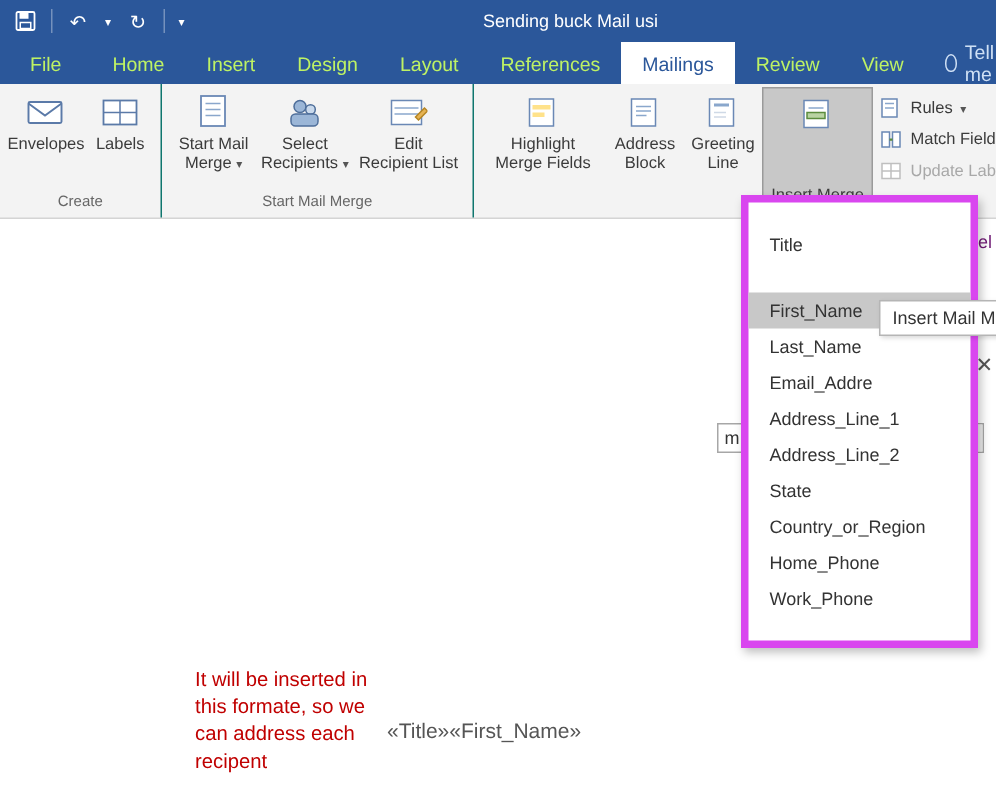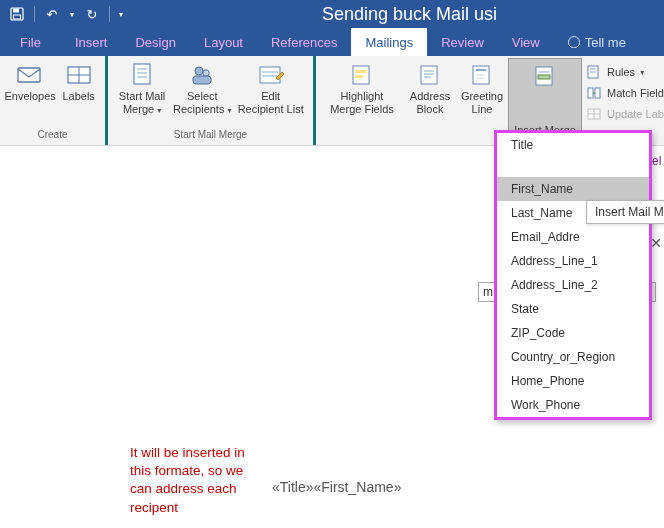--- a/index.html
+++ b/index.html
@@ -3,70 +3,70 @@
 <meta charset="utf-8">
 <style>
   * { box-sizing: border-box; font-family: "Segoe UI", Arial, sans-serif; }
   body { margin: 0; width: 664px; height: 528px; overflow: hidden; background: #fff; position: relative; }
 
   
   .titlebar { height: 28px; background: #2b579a; color: #fff; display: flex; align-items: center; font-size: 12px; position: relative; }
   .qat { display: flex; align-items: center; gap: 4px; padding-left: 6px; }
   .qat-btn { width: 22px; height: 22px; display: flex; align-items: center; justify-content: center; color: #fff; font-size: 13px; }
   .qat-sep { width: 0; height: 16px; border-left: 1px solid rgba(255,255,255,.35); margin: 0 2px; }
-  .win-title { position: absolute; left: 50%; transform: translateX(-10px); white-space: nowrap; font-size: 18px; }
+  .win-title { position: absolute; left: 50%; transform: translateX(-10px); white-space: nowrap; font-size: 12px; }
 
   
   .tabs { height: 28px; background: #2b579a; display: flex; align-items: stretch; padding-left: 14px; gap: 0; }
-  .tab { color: #f0abfc; font-size: 13px; padding: 0 14px; display: flex; align-items: center; cursor: pointer; }
+  .tab { color: #bef264; font-size: 13px; padding: 0 14px; display: flex; align-items: center; cursor: pointer; }
   .tab.file { padding-left: 6px; padding-right: 20px; }
   .tab.active { background: #fff; color: #2b579a; }
   .tellme { display: flex; align-items: center; gap: 5px; padding-left: 14px; color: #cfe0f5; font-size: 13px; }
   .bulb { width: 12px; height: 12px; border: 1.5px solid #cfe0f5; border-radius: 50% 50% 45% 45%; position: relative; }
 
   
   .ribbon { height: 90px; background: #f3f3f3; border-bottom: 1px solid #d4d4d4; display: flex; position: relative; }
-  .group { display: flex; flex-direction: column; border-right: 3px solid #0f766e; padding: 2px 4px 0 4px; }
+  .group { display: flex; flex-direction: column; border-right: 1px solid #0f766e; padding: 2px 4px 0 4px; }
   .group-controls { display: flex; flex: 1; align-items: flex-start; }
   .group-label { height: 16px; font-size: 10px; color: #666; text-align: center; }
   .big-btn { width: 56px; display: flex; flex-direction: column; align-items: center; gap: 2px; padding-top: 4px; cursor: pointer; }
   .big-btn.w64 { width: 66px; }
   .big-btn.w70 { width: 74px; gap: 35px; }
   .big-btn.w80 { width: 84px; }
   .big-btn .lbl { font-size: 11px; color: #3b3b3b; text-align: center; line-height: 1.15; white-space: pre; }
   .caret { font-size: 8px; color: #555; }
   .ico { width: 28px; height: 26px; display: flex; align-items: center; justify-content: center; }
   .ico svg { display: block; }
 
   .small-stack { display: flex; flex-direction: column; gap: 1px; padding: 4px 4px 0 2px; }
   .small-btn { display: flex; align-items: center; gap: 5px; font-size: 11px; color: #3b3b3b; padding: 2px 2px; cursor: pointer; white-space: nowrap; }
   .small-btn.disabled { color: #a8a8a8; }
   .smico { width: 16px; height: 16px; display: flex; align-items: center; justify-content: center; }
 
   .ins-merge.active { background: #c8c8c8; border: 1px solid #9a9a9a; }
 
   
-  .menu { position: absolute; top: 130px; left: 494px; width: 158px; background: #fff; border: 3px solid #d946ef; box-shadow: 2px 3px 6px rgba(0,0,0,.25); z-index: 50; padding: 0 0; }
+  .menu { position: absolute; top: 130px; left: 494px; width: 158px; background: #fff; border: 5px solid #d946ef; box-shadow: 2px 3px 6px rgba(0,0,0,.25); z-index: 50; padding: 16px 0; }
   .menu-item { font-size: 12px; color: #333; padding: 5px 14px; cursor: pointer; }
   .menu-item.hover { background: #c8c8c8; margin-top: 20px; }
 
   
   .tooltip { position: absolute; top: 200px; left: 586px; background: #fff; border: 1px solid #b5b5b5; padding: 4px 8px; font-size: 12px; color: #333; z-index: 60; white-space: nowrap; box-shadow: 1px 1px 3px rgba(0,0,0,.15); }
 
   
   .doc-cancel { position: absolute; top: 154px; left: 652px; font-size: 12px; color: #701a75; }
   .doc-close { position: absolute; top: 235px; right: 2px; font-size: 14px; color: #555; }
   .doc-select { position: absolute; top: 282px; left: 478px; width: 178px; display: flex; border: 1px solid #a7a7a7; height: 20px; font-size: 12px; background:#fff; z-index: 40; }
   .doc-select .val { flex: 1; padding: 2px 4px; color: #333; overflow: hidden; }
   .doc-select .dd { width: 18px; border-left: 1px solid #a7a7a7; display: flex; align-items: center; justify-content: center; background:#efefef; }
 
   
   .doc { position: absolute; top: 146px; left: 0; right: 0; bottom: 0; background: #fff; }
   .note { position: absolute; left: 130px; top: 298px; color: #c00000; font-size: 13.5px; line-height: 1.35; white-space: pre; }
-  .merge-text { position: absolute; left: 272px; top: 333px; color: #555; font-size: 14px; }
+  .merge-text { position: absolute; left: 258px; top: 333px; color: #555; font-size: 14px; }
 </style>
 </head>
 <body>
 
 <div class="titlebar">
   <div class="qat">
     <div class="qat-btn">
       <svg width="14" height="14" viewBox="0 0 14 14">
           <rect x="1" y="1" width="12" height="12" rx="1" fill="none" stroke="#fff" stroke-width="1.2"></rect>
           <rect x="3" y="1.5" width="6" height="4" fill="#fff"></rect>
@@ -78,20 +78,21 @@
     <div class="qat-btn" style="width:10px;font-size:8px">▾</div>
     <div class="qat-btn">↻</div>
     <div class="qat-sep"></div>
     <div class="qat-btn" style="width:10px;font-size:8px">▾</div>
   </div>
   <div class="win-title">Sending buck Mail usi</div>
 </div>
 
 <div class="tabs">
   <div class="tab file">File</div>
+  <div class="tab">Home</div>
   <div class="tab">Insert</div>
   <div class="tab">Design</div>
   <div class="tab">Layout</div>
   <div class="tab">References</div>
   <div class="tab active">Mailings</div>
   <div class="tab">Review</div>
   <div class="tab">View</div>
   <div class="tellme">
     <span class="bulb"></span>
     <span>Tell me</span>
@@ -269,19 +270,18 @@
 </div>
 
 <div class="menu">
   <div class="menu-item">Title</div>
   <div class="menu-item hover">First_Name</div>
   <div class="menu-item">Last_Name</div>
   <div class="menu-item">Email_Addre</div>
   <div class="menu-item">Address_Line_1</div>
   <div class="menu-item">Address_Line_2</div>
   <div class="menu-item">State</div>
-  <div class="menu-item">ZIP_Code</div>
   <div class="menu-item">Country_or_Region</div>
   <div class="menu-item">Home_Phone</div>
   <div class="menu-item">Work_Phone</div>
 </div>
 
 <div class="tooltip">Insert Mail Me</div>
 
 </body></html>

